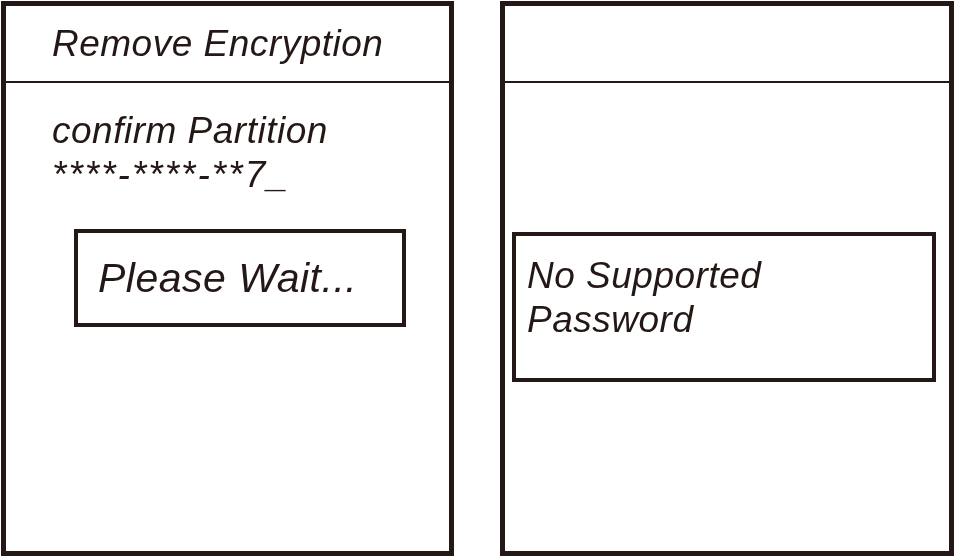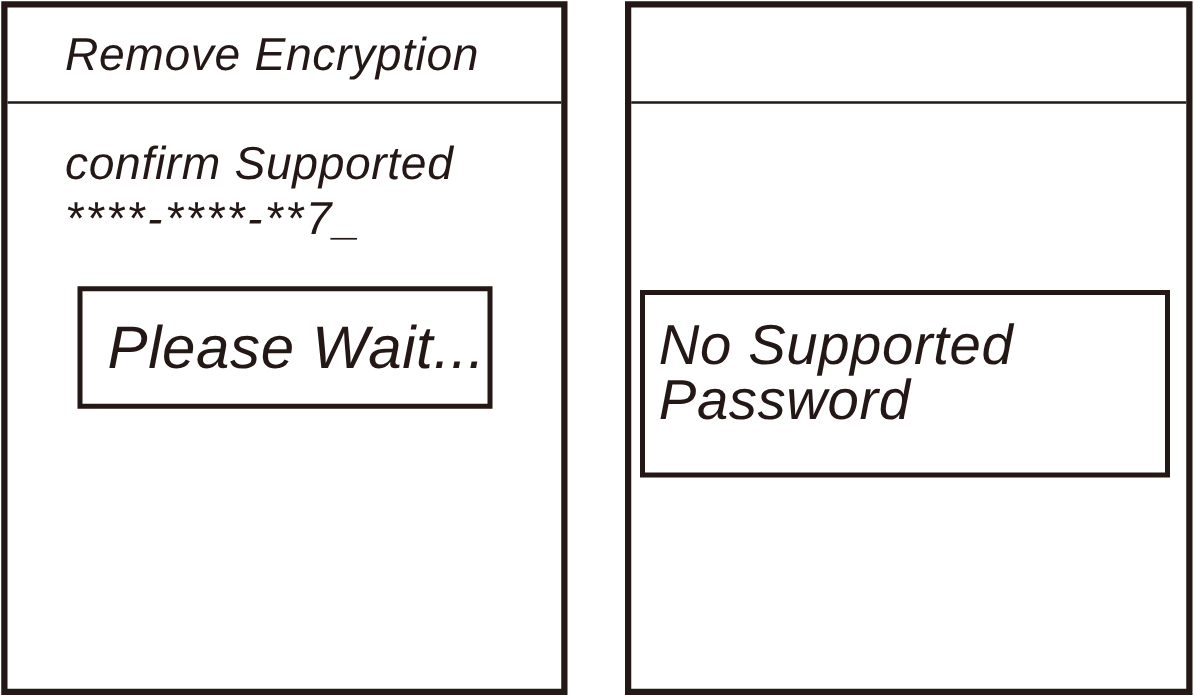--- a/index.html
+++ b/index.html
@@ -52,58 +52,58 @@
     white-space: nowrap;
   }
   .password-line {
     font-size: 37px;
     line-height: 44px;
     letter-spacing: 2px;
     white-space: nowrap;
   }
   .wait-box {
     margin-top: 32px;
-    margin-left: 10px;
+    margin-left: 22px;
     width: 332px;
     height: 98px;
     border: 4px solid var(--ink);
     display: flex;
     align-items: center;
     padding-left: 20px;
-    font-size: 48px;
+    font-size: 41px;
     letter-spacing: 0.5px;
     white-space: nowrap;
   }
 
   .screen-body.right-body {
     padding: 0;
   }
   .partition-box {
     margin-top: 149px;
     margin-left: 7px;
     width: 424px;
     height: 150px;
     border: 4px solid var(--ink);
     padding: 18px 10px 0 11px;
-    font-size: 45px;
+    font-size: 37px;
     line-height: 44px;
     letter-spacing: 0.5px;
   }
 </style>
 </head>
 <body>
 
 <div class="stage">
 
   <div class="screen left">
     <div class="screen-header">
       <span>Remove Encryption</span>
     </div>
     <div class="screen-body left-body">
-      <div class="prompt-line">confirm Supported</div>
+      <div class="prompt-line">confirm Partition</div>
       <div class="password-line">****-****-**7_</div>
       <div class="wait-box">
         <span>Please Wait...</span>
       </div>
     </div>
   </div>
 
   <div class="screen right">
     <div class="screen-header"></div>
     <div class="screen-body right-body">

